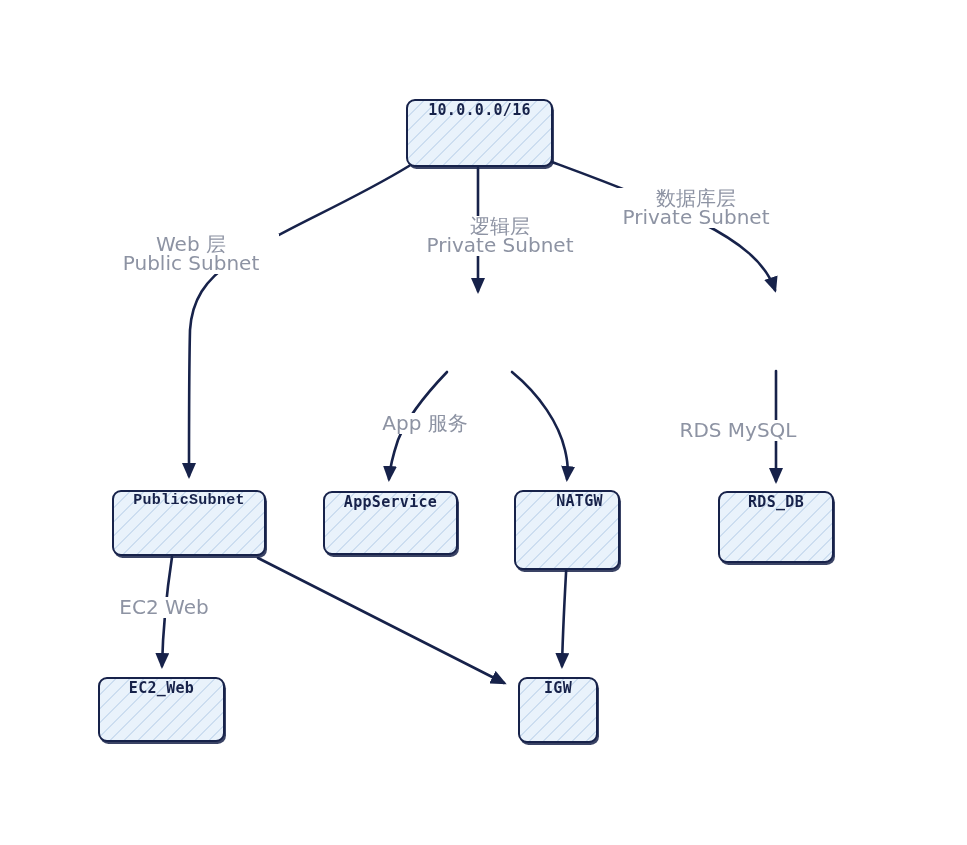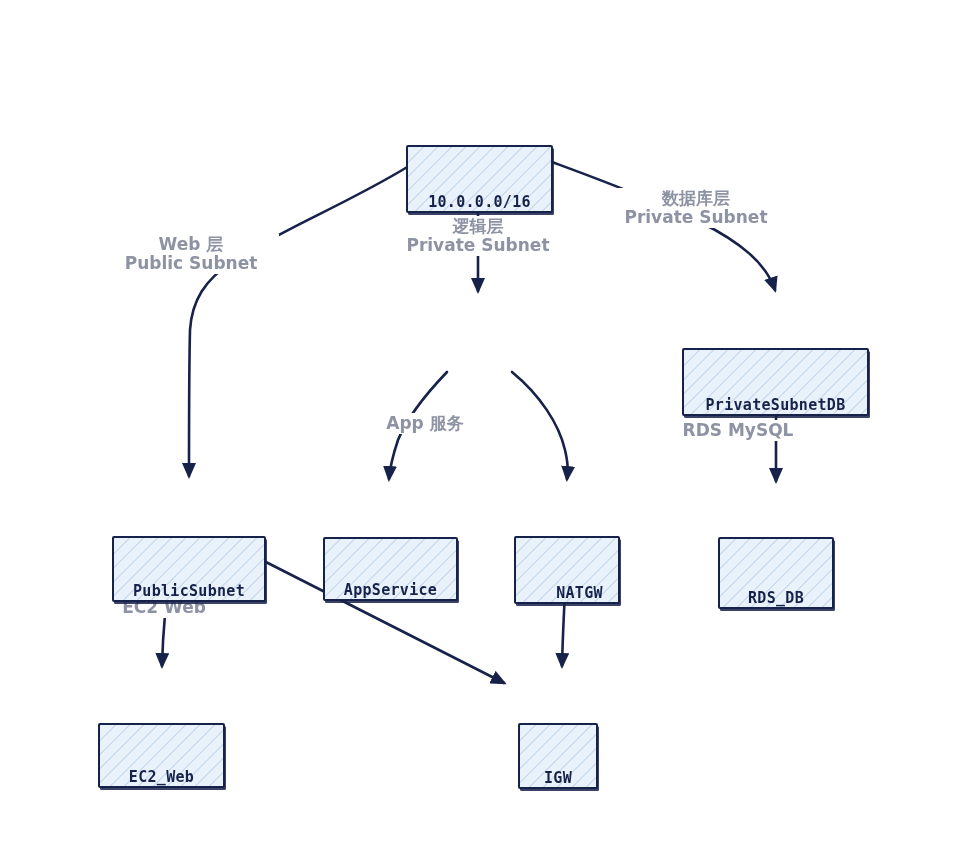--- a/index.html
+++ b/index.html
@@ -16,48 +16,46 @@
     font-family: "DejaVu Sans", sans-serif;
   }
   #edges {
     position: absolute;
     left: 0; top: 0;
     width: 967px; height: 845px;
   }
   .node {
     position: absolute;
     display: flex;
-    align-items: flex-end;
+    align-items: flex-start;
     justify-content: center;
     box-sizing: border-box;
     background-color: #e9f2fb;
     background-image: repeating-linear-gradient(135deg,
         rgba(137, 173, 214, 0.30) 0px, rgba(137, 173, 214, 0.30) 1.4px,
         transparent 1.4px, transparent 10px);
     border: 2.6px solid #17224a;
-    border-radius: 2px;
+    border-radius: 9px;
     box-shadow: 1.5px 2.5px 0 -0.5px rgba(23, 34, 74, 0.85);
     color: #17224a;
     font-family: "DejaVu Sans Mono", monospace;
     font-weight: 700;
     font-size: 15px;
     letter-spacing: 0.3px;
     white-space: nowrap;
-    margin-top: 46px;
   }
   .edge-label {
     position: absolute;
     text-align: center;
     background: #ffffff;
     color: #8d93a3;
-    font-size: 17px;
+    font-size: 20px;
     line-height: 19px;
     padding: 1px 4px;
     white-space: nowrap;
-    font-weight: bold;
   }
 </style>
 </head>
 <body>
 
 <div id="canvas">
 
   <svg id="edges" viewBox="0 0 967 845" xmlns="http://www.w3.org/2000/svg">
     <defs>
       <marker id="arrow" markerUnits="userSpaceOnUse" markerWidth="16" markerHeight="14" refX="13" refY="7" orient="auto">
@@ -75,21 +73,21 @@
       <path d="M 258 558 L 504 683" marker-end="url(#arrow)"></path>
       <path d="M 567 556 C 565 590, 563 625, 562 666" marker-end="url(#arrow)"></path>
     </g>
   </svg>
 
   <div class="edge-label" style="left:103px; top:234px; width:168px;">
     <div>Web 层</div>
     <div>Public Subnet</div>
   </div>
 
-  <div class="edge-label" style="left:394px; top:216px; width:160px;">
+  <div class="edge-label" style="left:416px; top:216px; width:160px;">
     <div>逻辑层</div>
     <div>Private Subnet</div>
   </div>
 
   <div class="edge-label" style="left:612px; top:188px; width:160px;">
     <div>数据库层</div>
     <div>Private Subnet</div>
   </div>
 
   <div class="edge-label" style="left:368px; top:413px; width:106px;">
@@ -102,33 +100,30 @@
 
   <div class="edge-label" style="left:112px; top:597px; width:96px;">
     <div>EC2 Web</div>
   </div>
 
   <div class="node" style="left:406px; top:99px;  width:147px; height:68px;">
     <span>10.0.0.0/16</span>
   </div>
 
 
-  <div class="node" style="left:682px; top:302px; width:187px; height:68px;">
-    <span>PrivateSubnetDB</span>
-  </div>
 
-  <div class="node" style="left:112px; top:490px; width:154px; height:66px;">
+  <div class="node" style="left:112px; top:490px; width:154px; height:66px;font-family:Liberation Mono, monospace;">
     <span>PublicSubnet</span>
   </div>
 
   <div class="node" style="left:323px; top:491px; width:135px; height:64px;">
     <span>AppService</span>
   </div>
 
-  <div class="node" style="left:514px; top:490px; width:106px; height:68px;padding-left:25px;">
+  <div class="node" style="left:514px; top:490px; width:106px; height:80px;padding-left:25px;">
     <span>NATGW</span>
   </div>
 
   <div class="node" style="left:718px; top:491px; width:116px; height:72px;">
     <span>RDS_DB</span>
   </div>
 
   <div class="node" style="left:98px;  top:677px; width:127px; height:65px;">
     <span>EC2_Web</span>
   </div>

